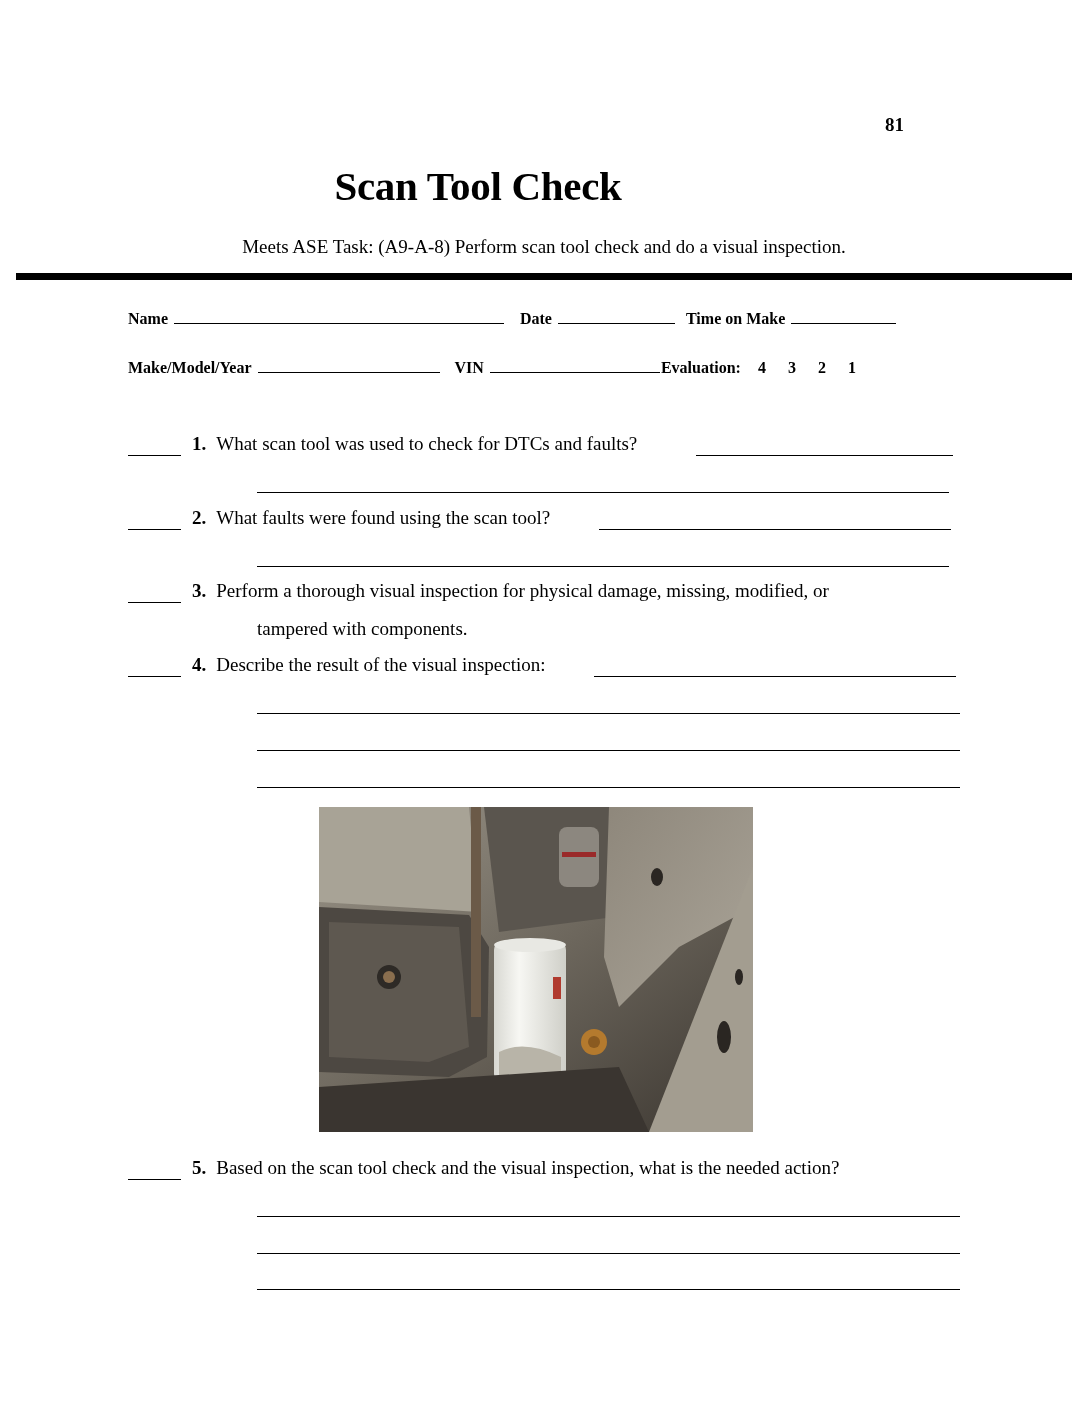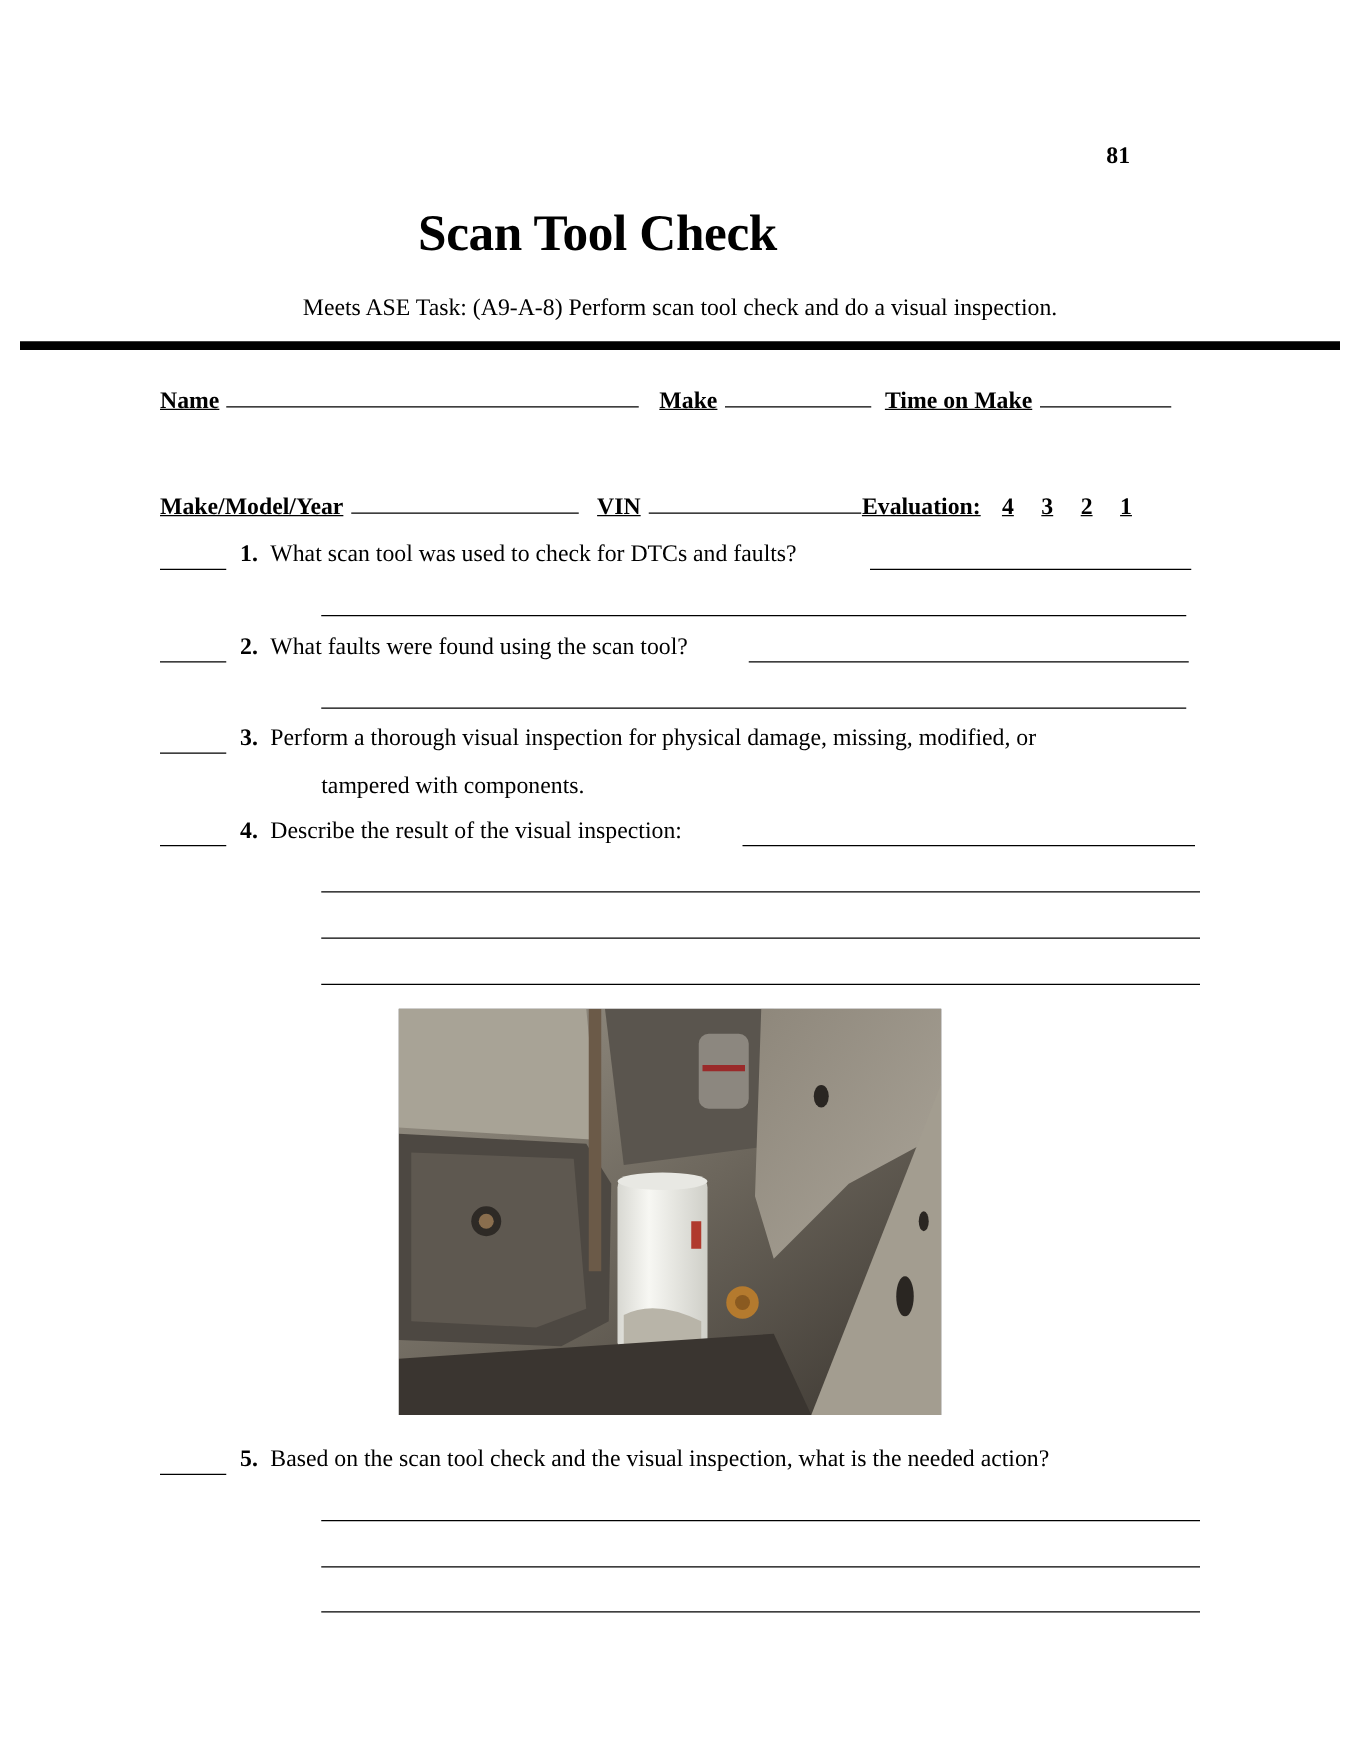--- a/index.html
+++ b/index.html
@@ -3,51 +3,51 @@
   <meta charset="utf-8">
   <style>
     * { box-sizing: border-box; margin: 0; padding: 0; }
     html, body { width: 1088px; height: 1408px; background: #ffffff; overflow: hidden; }
     body { position: relative; font-family: "Liberation Serif", "DejaVu Serif", serif; color: #000; }
     .abs { position: absolute; }
     .page-number { left: 885px; top: 114px; font-size: 19px; font-weight: bold; }
     .title { left: 0; width: 956px; top: 162px; text-align: center; font-size: 41px; font-weight: bold; letter-spacing: -0.3px; }
     .subtitle { left: 0; width: 1088px; top: 236px; text-align: center; font-size: 19px; }
     .rule { left: 16px; width: 1056px; top: 273px; height: 7px; background: #000; }
-    .row { left: 128px; font-size: 19px; display: flex; align-items: baseline; white-space: pre; text-decoration: underline; }
+    .row { left: 128px; font-size: 16px; display: flex; align-items: baseline; white-space: pre; }
     .lbl { font-weight: bold; }
     .blank { display: inline-block; border-bottom: 1.5px solid #000; height: 1px; }
     .hline { position: absolute; height: 0; border-top: 1.5px solid #000; }
     .q-score { position: absolute; left: 128px; width: 53px; border-top: 1.5px solid #000; }
     .q-text { position: absolute; font-size: 19px; white-space: pre; display: flex; align-items: baseline; }
     .q-num { font-weight: bold; margin-right: 10px; }
     .photo { position: absolute; left: 319px; top: 807px; width: 434px; height: 325px; overflow: hidden; background: #4a4540; }
     .eval-num { font-weight: bold; display: inline-block; }
   </style>
 </head>
 <body>
 
 <div class="abs page-number">81</div>
 <div class="abs title">Scan Tool Check</div>
 <div class="abs subtitle">Meets ASE Task:  (A9-A-8)  Perform scan tool check and do a visual inspection.</div>
 <div class="abs rule"></div>
 
 <div class="abs row" style="top:310px;">
   <span class="lbl">Name</span>
   <span class="blank" style="width:330px;margin-left:6px;"></span>
-  <span class="lbl" style="margin-left:16px;">Make</span>
+  <span class="lbl" style="margin-left:16px;">Date</span>
   <span class="blank" style="width:117px;margin-left:6px;"></span>
   <span class="lbl" style="margin-left:11px;">Time on Make</span>
   <span class="blank" style="width:105px;margin-left:6px;"></span>
 </div>
 
 <div class="abs row" style="top:359px;text-align:center;">
   <span class="lbl">Make/Model/Year</span>
   <span class="blank" style="width:182px;margin-left:6px;"></span>
-  <span class="lbl" style="margin-left:15px;margin-top:36px;">VIN</span>
+  <span class="lbl" style="margin-left:15px;">VIN</span>
   <span class="blank" style="width:170px;margin-left:6px;"></span>
   <span class="lbl" style="margin-left:1px;">Evaluation:</span>
   <span class="eval-num" style="margin-left:17px;">4</span>
   <span class="eval-num" style="margin-left:22px;">3</span>
   <span class="eval-num" style="margin-left:22px;">2</span>
   <span class="eval-num" style="margin-left:22px;">1</span>
 </div>
 
 <div class="q-score" style="top:455px;"></div>
 <div class="q-text" style="left:192px;top:433px;">

